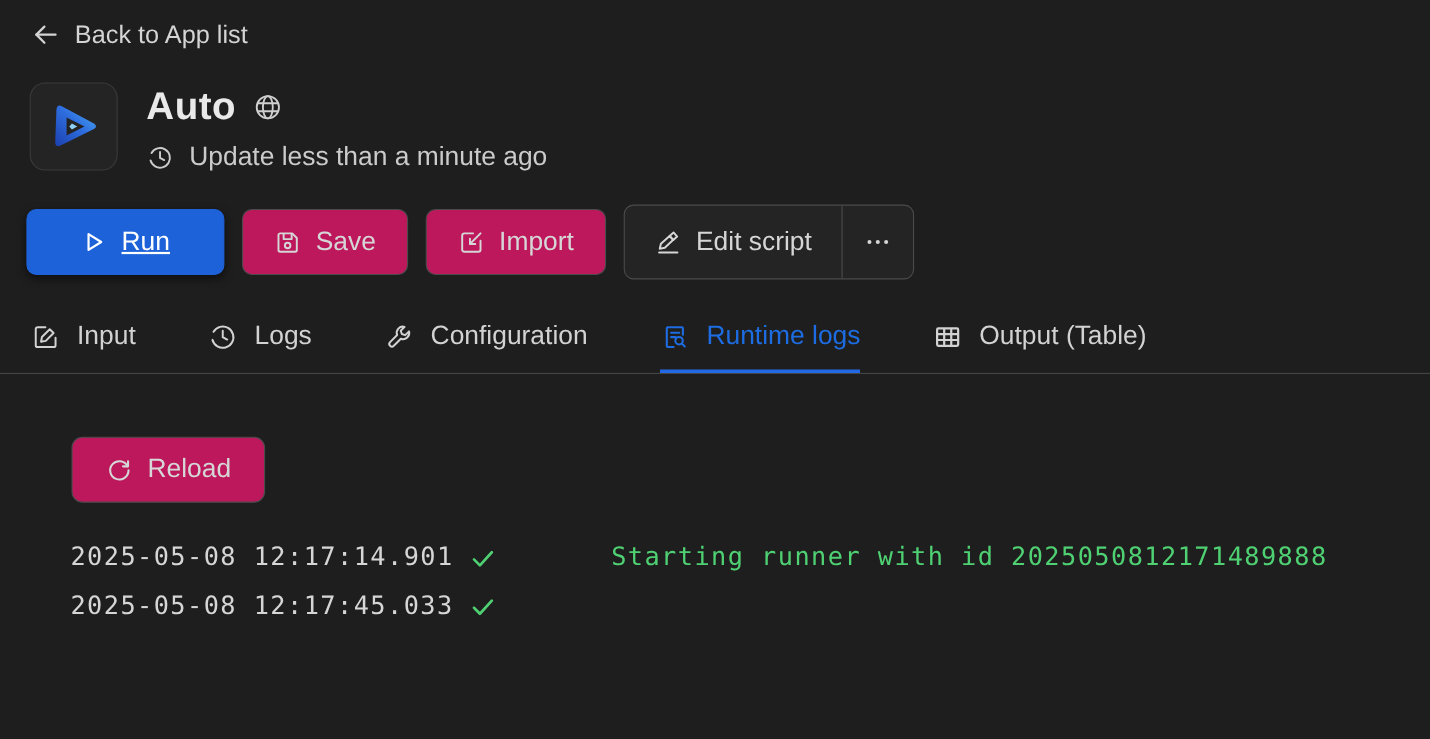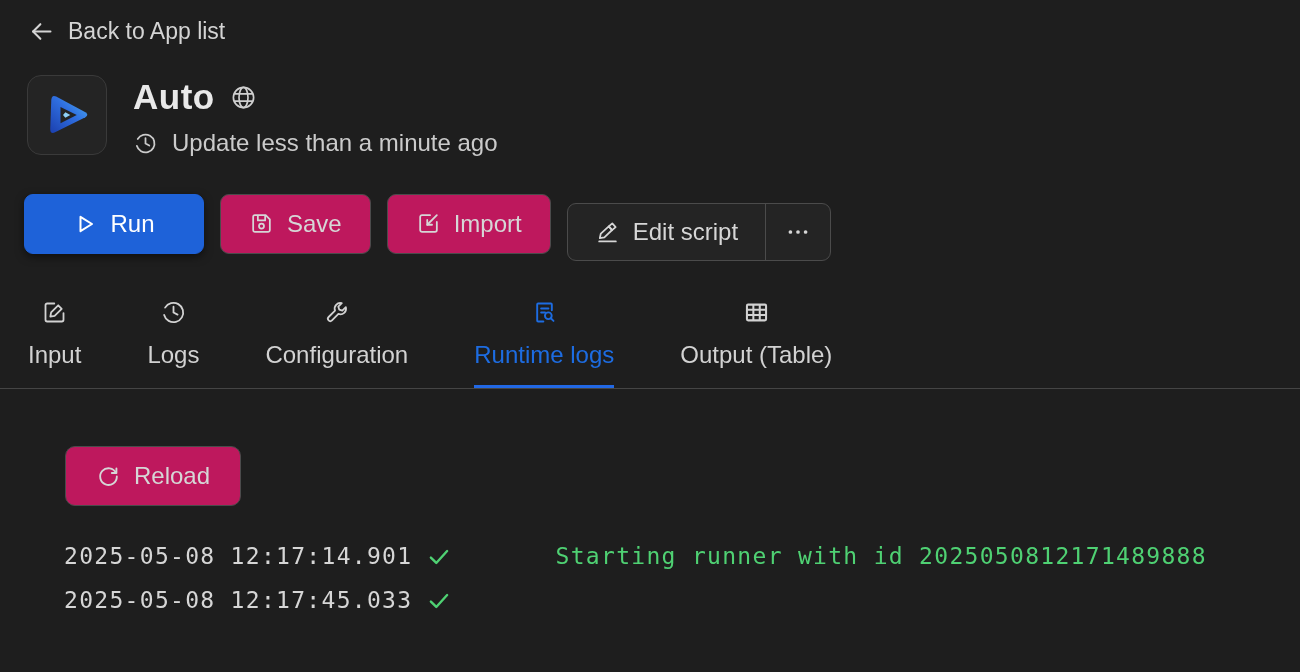--- a/index.html
+++ b/index.html
@@ -34,40 +34,41 @@
   
   .toolbar { display:flex; gap:16px; margin:29px 0 0 24px; align-items:center; }
   .btn {
     display:inline-flex; align-items:center; justify-content:center; gap:13px;
     height:60px; border-radius:9px; border:1px solid #4b4b4b;
     background:#be185d; color:#d6d6d6; font-size:24px; padding:0 28px; cursor:pointer;
   }
   .btn-run {
     width:180px; background:#1e62d9; border-color:#1e62d9; color:#ffffff;
     box-shadow:0 3px 8px rgba(0,0,0,.5);
+    text-decoration:underline;
   }
   .btn-group {
-    display:inline-flex; align-items:stretch; height:58px;
-    border:1px solid #4b4b4b; border-radius:9px; background:#242424; overflow:hidden;margin-top:17px;
+    display:inline-flex; align-items:stretch; height:68px;
+    border:1px solid #4b4b4b; border-radius:9px; background:#242424; overflow:hidden;
   }
   .btn-group .seg {
     display:flex; align-items:center; gap:13px;
     padding:0 27px; font-size:24px; color:#d6d6d6; cursor:pointer;
   }
   .btn-group .divider { width:1px; background:#4b4b4b; }
   .btn-group .seg.more { padding:0 19px; }
 
   
   .tabs {
     display:flex; gap:66px; margin-top:38px; padding-left:28px;
     border-bottom:1px solid #454545;
   }
   .tab {
     display:flex; align-items:center; gap:15px;
-    padding-bottom:19px; font-size:24px; color:#d2d2d2; cursor:pointer;flex-direction:column;
+    padding-bottom:19px; font-size:24px; color:#d2d2d2; cursor:pointer;
   }
   .tab.active { color:#1d6ce1; box-shadow:inset 0 -3px 0 #2268e4; }
 
   
   .content { padding:57px 0 0 43px;margin-left:22px; }
   .btn-reload { border-radius:10px; padding:0 30px; }
   .log-area { margin-top:28px; margin-left:-1px; }
   .log-line {
     display:flex; align-items:center;
     font-family:"DejaVu Sans Mono", monospace;

